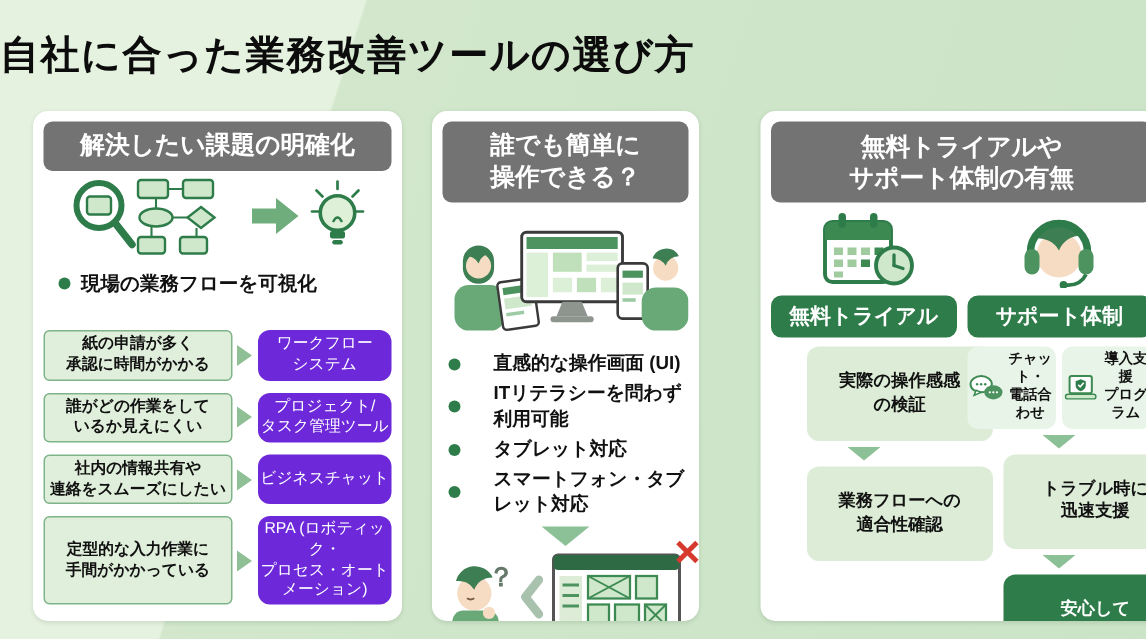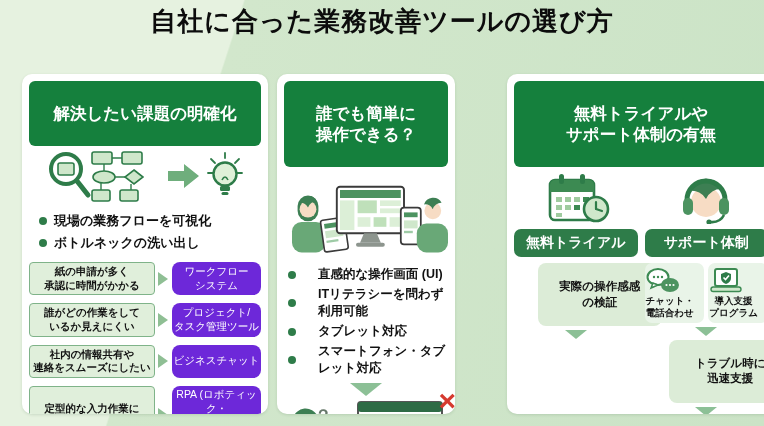--- a/index.html
+++ b/index.html
@@ -2,39 +2,39 @@
 <html><head>
 <meta charset="utf-8">
 <style>
   html,body{margin:0;padding:0;}
   .stage{
     position:relative;width:764px;height:426px;overflow:hidden;
     font-family:"Liberation Sans","DejaVu Sans",sans-serif;color:#111;
     background:linear-gradient(108deg,#e6f2e0 0%,#e6f2e0 27%,#d2e7cc 27.2%,#cbe3c6 100%);
   }
   .title{
-    position:absolute;top:4px;left:0;right:0;text-align:center;
+    position:absolute;top:19px;left:0;right:0;
     font-size:26px;font-weight:900;color:#0c0c0c;letter-spacing:1px;
   }
   .panel{
     position:absolute;top:74px;height:340px;background:#fff;border-radius:10px;
     padding:7px;box-sizing:border-box;display:flex;flex-direction:column;overflow:hidden;
     box-shadow:0 1px 3px rgba(40,80,50,.15);
   }
   .panel-left{left:22px;width:246px;}
-  .panel-mid{left:277px;width:178px;}
+  .panel-mid{left:288px;width:178px;}
   .panel-right{left:507px;width:268px;font-family:Liberation Serif, serif;}
   .phead{
-    background:#15803d;color:#fff;border-radius:6px;font-weight:800;text-align:center;
-    padding:22px 2px;font-size:16.5px;line-height:1.28;white-space:pre-line;flex:none;
+    background:#737373;color:#fff;border-radius:6px;font-weight:800;text-align:center;
+    padding:6px 2px;font-size:16.5px;line-height:1.28;white-space:pre-line;flex:none;
   }
   .pre{white-space:pre-line;}
   
   .illu-row{display:flex;align-items:center;justify-content:center;gap:6px;height:60px;flex:none;}
-  .bullets{margin:2px 0 2px 10px;}
+  .bullets{margin:2px 0 14px 10px;}
   .bullet{display:flex;align-items:center;gap:7px;font-weight:800;font-size:13px;margin:4px 0;}
   .dot{width:8px;height:8px;border-radius:50%;background:#2e7c49;flex:none;}
   .maprow{display:grid;grid-template-columns:126px 11px 1fr;gap:3px;align-items:stretch;margin:4px 0;flex:1;}
   .maps{display:flex;flex-direction:column;justify-content:space-between;flex:1;}
   .pbox{
     background:#e0efdb;border:1.5px solid #7fb389;border-radius:4px;color:#111;
     display:flex;align-items:center;justify-content:center;text-align:center;
     font-size:10.5px;font-weight:800;line-height:1.3;padding:2px 1px;
   }
   .sbox{
@@ -58,21 +58,21 @@
   .labelrow{display:grid;grid-template-columns:1fr 1fr;gap:7px;flex:none;margin-top:2px;}
   .lbl{background:#2e7c49;color:#fff;border-radius:7px;text-align:center;font-weight:800;
     font-size:14px;padding:5px 0;}
   .cols{display:grid;grid-template-columns:1fr 1fr;gap:7px;margin-top:6px;flex:1;}
   .col{display:flex;flex-direction:column;align-items:center;}
   .gbox{background:#dcecd7;border-radius:8px;width:100%;box-sizing:border-box;text-align:center;
     font-weight:800;font-size:11.5px;color:#111;line-height:1.35;padding:16px 2px;
     display:flex;align-items:center;justify-content:center;margin-left:48px;}
   .gbox.final{background:#2e7c49;color:#fff;}
   .minirow{display:grid;grid-template-columns:1fr 1fr;gap:4px;width:100%;}
-  .mini{background:#e9f4e8;border-radius:7px;display:flex;flex-direction:column;align-items:flex-start;
+  .mini{background:#e9f4e8;border-radius:7px;display:flex;flex-direction:row;align-items:center;
     padding:4px 1px 3px 1px;gap:2px;}
   .mlabel{font-size:9.5px;font-weight:800;text-align:center;line-height:1.25;}
 </style>
 </head>
 <body>
 
 <div class="stage">
 
   <div class="title">自社に合った業務改善ツールの選び方</div>
 
@@ -115,24 +115,20 @@
         <path d="M16 29 q3 -6 6 0" fill="none" stroke="#2e7c49" stroke-width="1.6"></path>
         <rect x="14" y="35" width="10" height="5" rx="1.5" fill="#2e7c49"></rect>
         <rect x="15.5" y="41" width="7" height="3" rx="1.5" fill="#2e7c49"></rect>
       </svg>
     </div>
 
     <div class="bullets">
       <div class="bullet">
         <span class="dot"></span>
         <span>現場の業務フローを可視化</span>
-      </div>
-      <div class="bullet">
-        <span class="dot"></span>
-        <span>ボトルネックの洗い出し</span>
       </div>
     </div>
 
     <div class="maps">
       <div class="maprow">
         <div class="pbox pre">紙の申請が多く
 承認に時間がかかる</div>
         <span class="rarrow"></span>
         <div class="sbox pre">ワークフロー
 システム</div>
@@ -305,20 +301,22 @@
       <div class="lbl">無料トライアル</div>
       <div class="lbl">サポート体制</div>
     </div>
 
     <div class="cols">
 
       <div class="col">
         <div class="gbox pre" style="min-height:44px">実際の操作感感
 の検証</div>
         <div class="dtri small"></div>
+        <div class="gbox pre" style="min-height:48px">業務フローへの
+適合性確認</div>
       </div>
 
       <div class="col">
         <div class="minirow">
           <div class="mini">
             <svg width="34" height="27" viewBox="0 0 34 27">
               <ellipse cx="12" cy="10" rx="10.5" ry="8" fill="#fff" stroke="#3c8a52" stroke-width="2"></ellipse>
               <path d="M7 16 l-2 5 l7 -3 Z" fill="#fff" stroke="#3c8a52" stroke-width="1.5"></path>
               <circle cx="8" cy="10" r="1.2" fill="#3c8a52"></circle>
                 <circle cx="12" cy="10" r="1.2" fill="#3c8a52"></circle>

